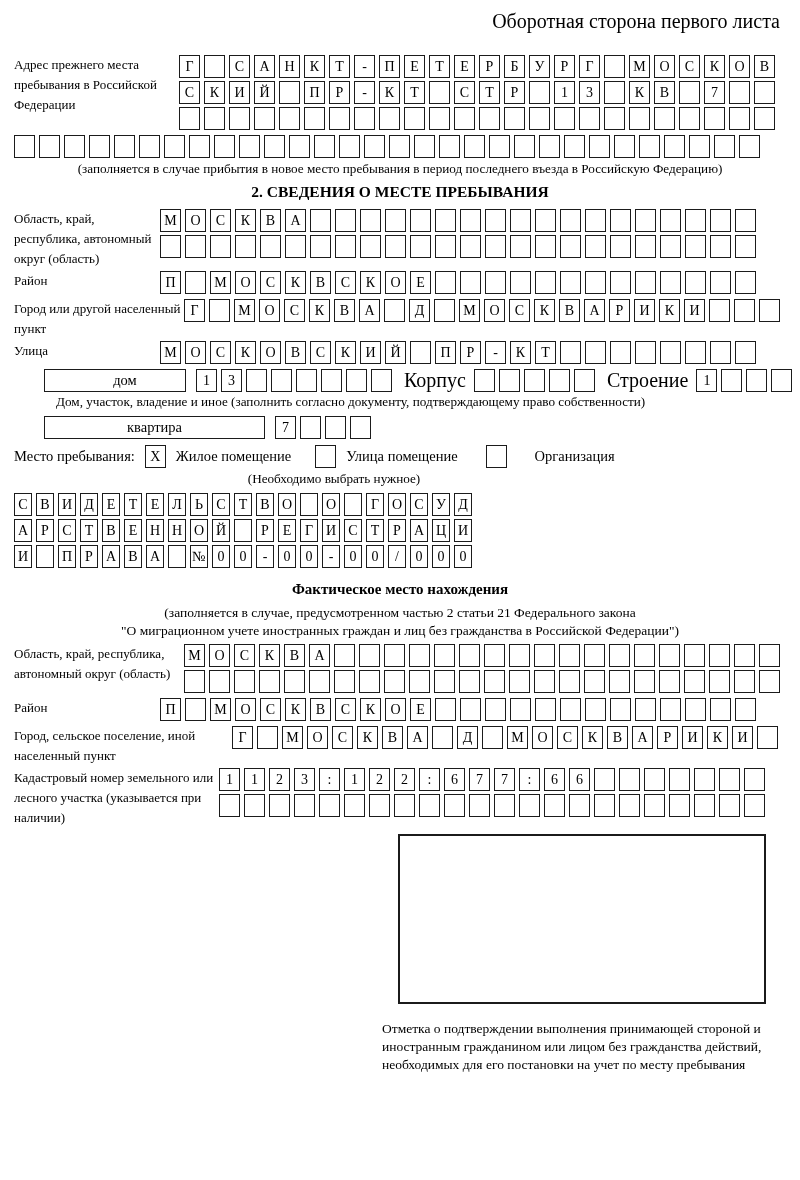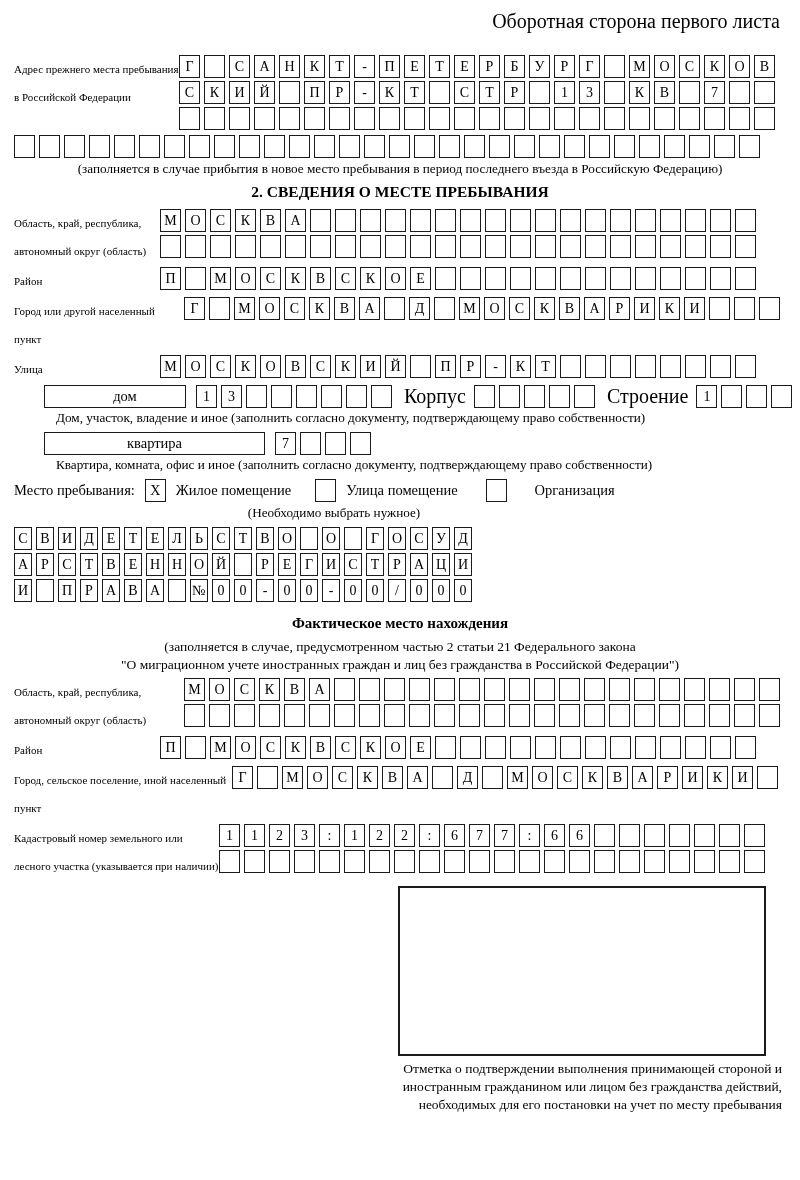--- a/index.html
+++ b/index.html
@@ -1,21 +1,21 @@
 <!DOCTYPE html>
 <html><head>
 <meta charset="utf-8">
 <style>
   html,body { margin:0; padding:0; background:#fff; }
   body { width:800px; height:1180px; font-family:"Liberation Serif", serif; color:#000; }
   .page { box-sizing:border-box; width:800px; padding:10px 14px 0 14px; }
   .hdr-note { text-align:right; font-size:20px; padding-right:6px; margin-bottom:22px; }
 
   .grp { display:flex; align-items:flex-start; margin-bottom:2px; }
-  .lbl { font-size:11px; line-height:28px; flex-shrink:0; } .w146 { width:146px; } .w165 { width:165px; }
+  .lbl { font-size:13px; line-height:20px; flex-shrink:0; } .w146 { width:146px; } .w165 { width:165px; }
   .w170 { width:170px; } .w205 { width:205px; }
   .w218 { width:218px; } .w280 { width:280px; }
 
   .cells { display:flex; height:23px; margin-bottom:3px; }
   .cell { width:21px; height:23px; box-sizing:border-box; border:1.6px solid #1b1b1b;
           margin-right:4px; display:flex; align-items:center; justify-content:center;
           font-size:14px; flex-shrink:0; background:#fff; }
   .small .cell { width:18px; }
   .caption { font-size:13.2px; line-height:16px; margin:2px 0 6px; }
   .center { text-align:center; }
@@ -29,21 +29,21 @@
              display:flex; align-items:center; justify-content:center;
              font-size:14.5px; flex-shrink:0; }
   .inline-lbl { font-size:20px; margin:0 8px; white-space:nowrap; }
   .stay-row { display:flex; align-items:center; font-size:14.5px; margin-top:6px; }
   .stay-row .cell { margin:0 10px; }
   .stay-note { text-align:center; font-size:13.2px; width:340px; margin:3px 0 6px 150px; }
 
   .stamp-wrap { margin-top:6px; }
   .stamp-box { width:368px; height:170px; border:2px solid #1b1b1b; box-sizing:border-box;
                margin-left:auto; margin-right:20px; }
-  .stamp-caption { width:400px; margin:4px 4px 0 auto; text-align:right;
+  .stamp-caption { width:400px; margin:16px 4px 0 auto; text-align:left;
                    font-size:13.5px; line-height:18px; }
 </style>
 </head>
 <body>
 
 <div class="page">
 
   <div class="hdr-note">Оборотная сторона первого листа</div>
 
   <div class="grp">
@@ -345,21 +345,20 @@
 
   <div class="inline-row" style="margin-left:30px;">
     <div class="namebox" style="width:221px;font-family:Liberation Serif, serif;">квартира</div>
     <div class="cells" style="margin:0 0 0 10px;">
         <span class="cell">7</span>
         <span class="cell"></span>
         <span class="cell"></span>
         <span class="cell"></span>
       </div>
   </div>
-  <div class="caption" style="padding-left:42px;">Квартира, комната, офис и иное (заполнить согласно документу, подтверждающему право собственности)</div>
 
   <div class="stay-row">
     <span>Место пребывания:</span>
     <span class="cell">X</span>
     <span>Жилое помещение</span>
     <span class="cell" style="margin-left:24px;"></span>
     <span>Улица помещение</span>
     <span class="cell" style="margin-left:28px;"></span>
     <span style="margin-left:18px;">Организация</span>
   </div>

